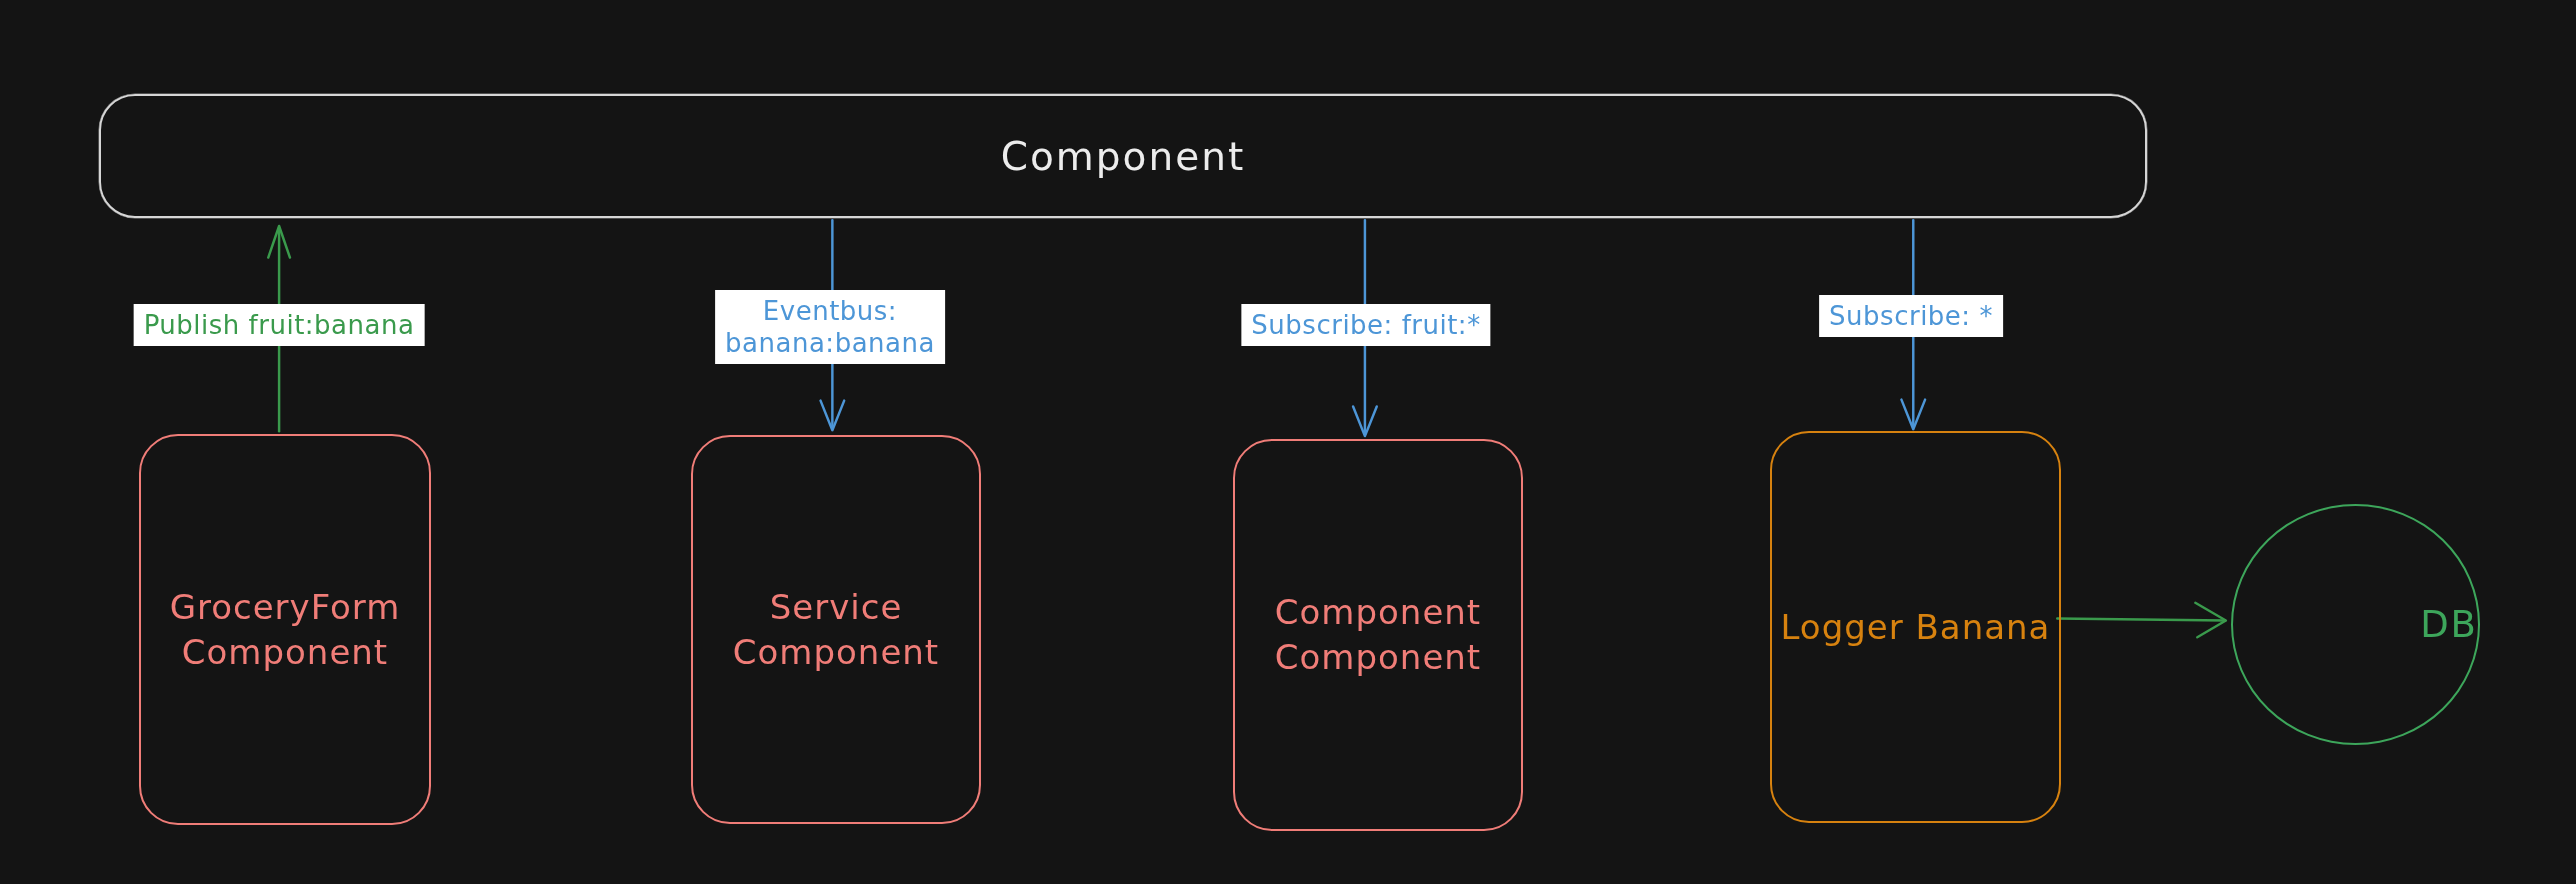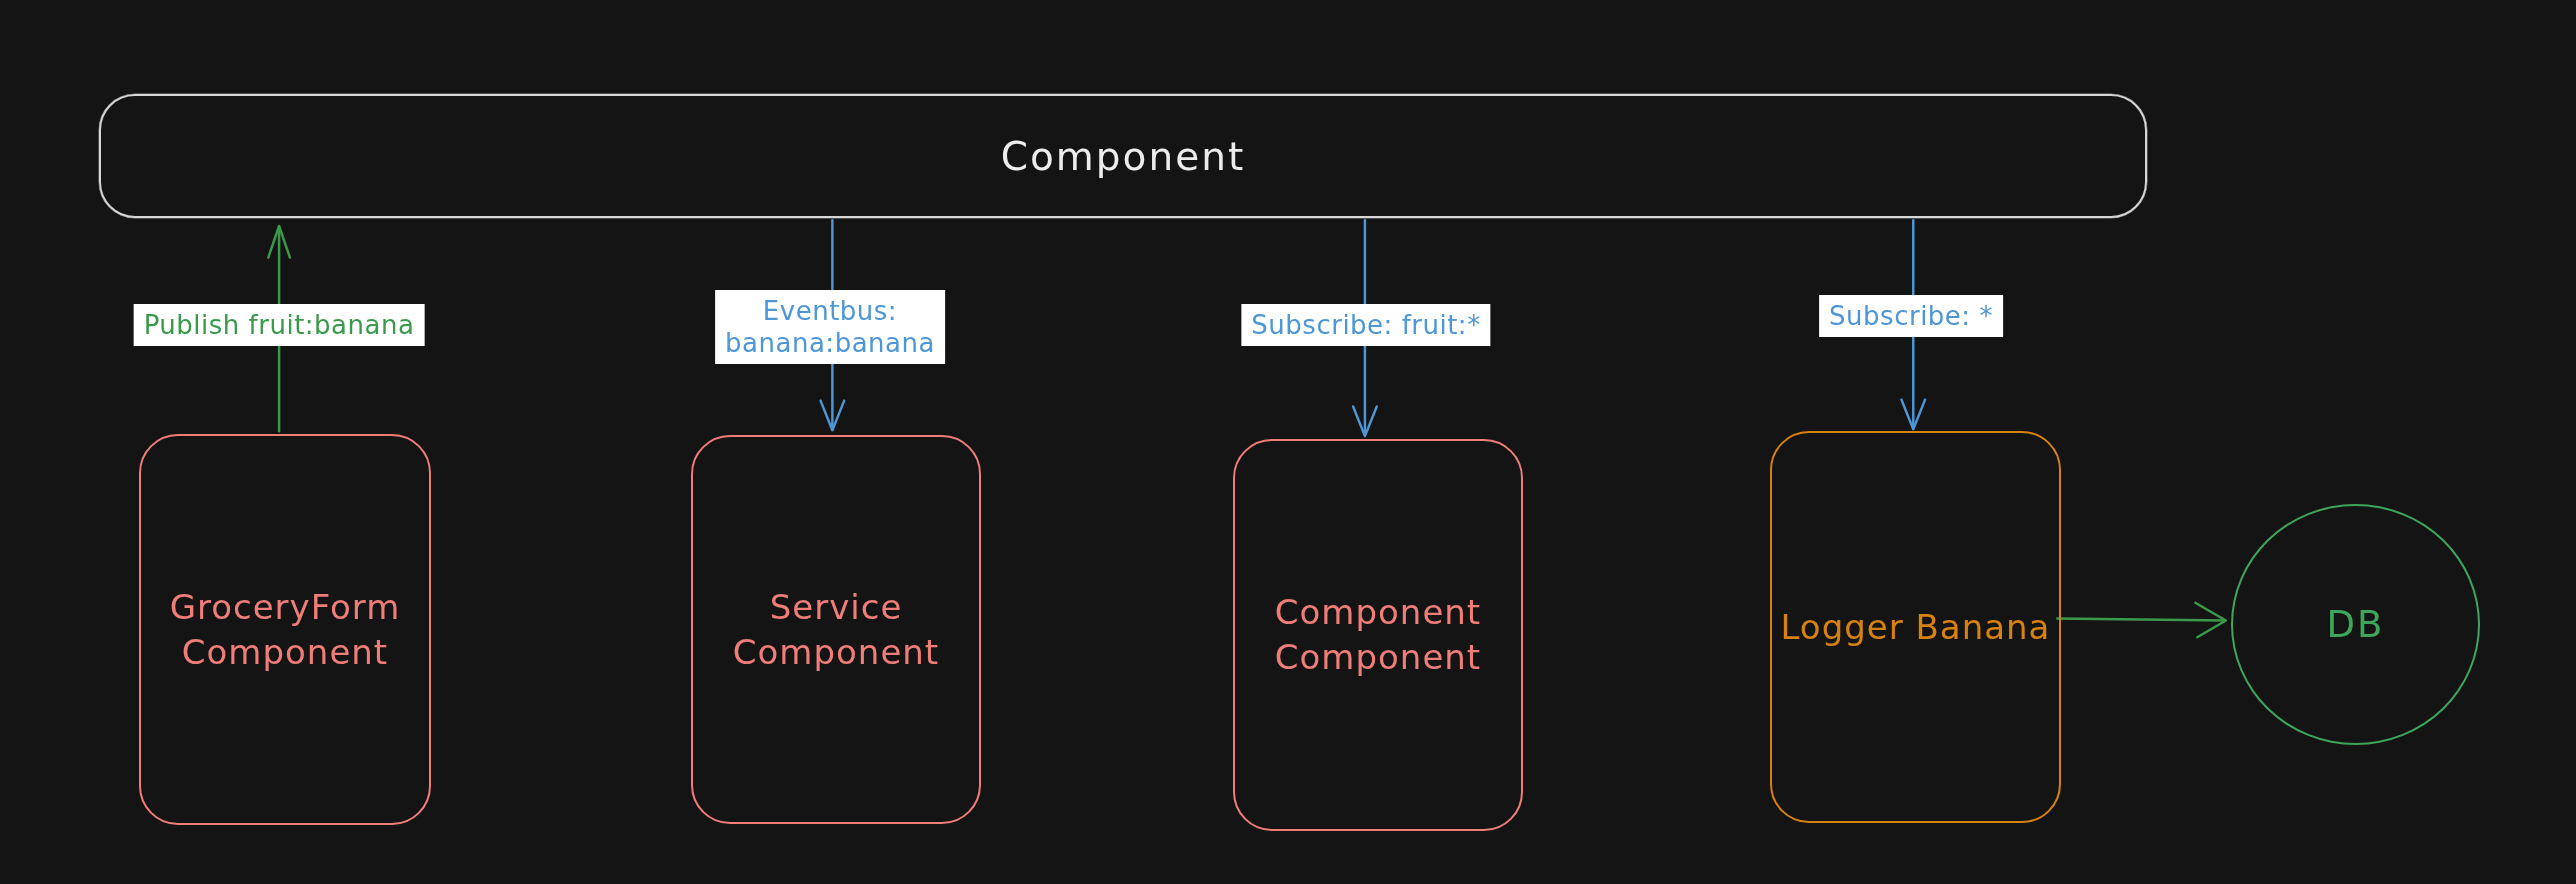--- a/index.html
+++ b/index.html
@@ -49,21 +49,21 @@
   .banana    { left: 683px;  top: 435px; width: 286px; height: 385px; }
   .fruitlist { left: 1225px; top: 439px; width: 286px; height: 388px; }
   .logger    { left: 1762px; top: 431px; width: 287px; height: 388px; }
   
   .db-circle {
     position: absolute;
     left: 2231px; top: 504px;
     width: 245px; height: 237px;
     border: 2.5px solid #3da65b;
     border-radius: 50%;
-    display: flex; align-items: center; justify-content: center;
+    display: flex; align-items: center; justify-content: flex-end;
   }
   .db-label { color: #3da65b; font-size: 37px; letter-spacing: 2px; }
   
   svg.arrows {
     position: absolute;
     left: 0; top: 0;
     width: 2576px; height: 885px;
   }
   svg.arrows line, svg.arrows polyline {
     fill: none;

